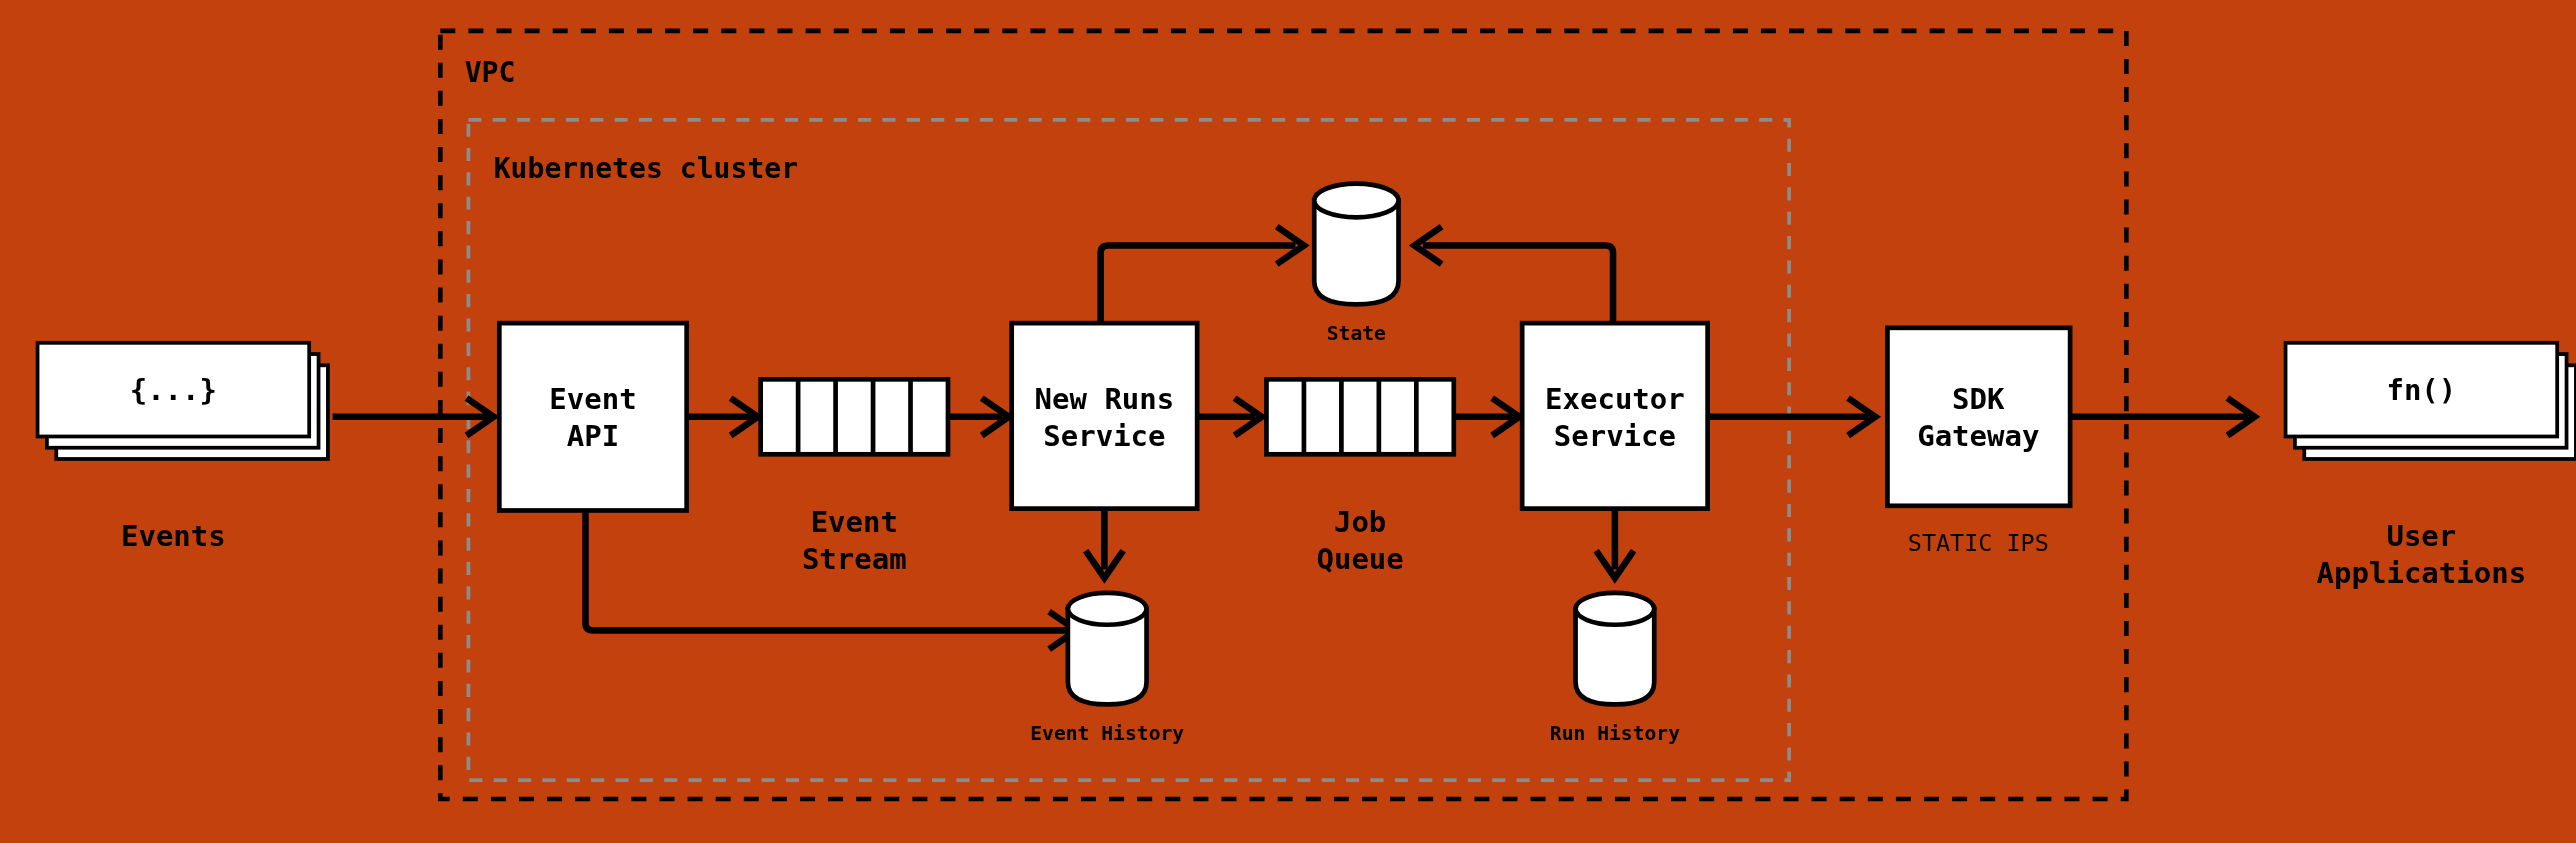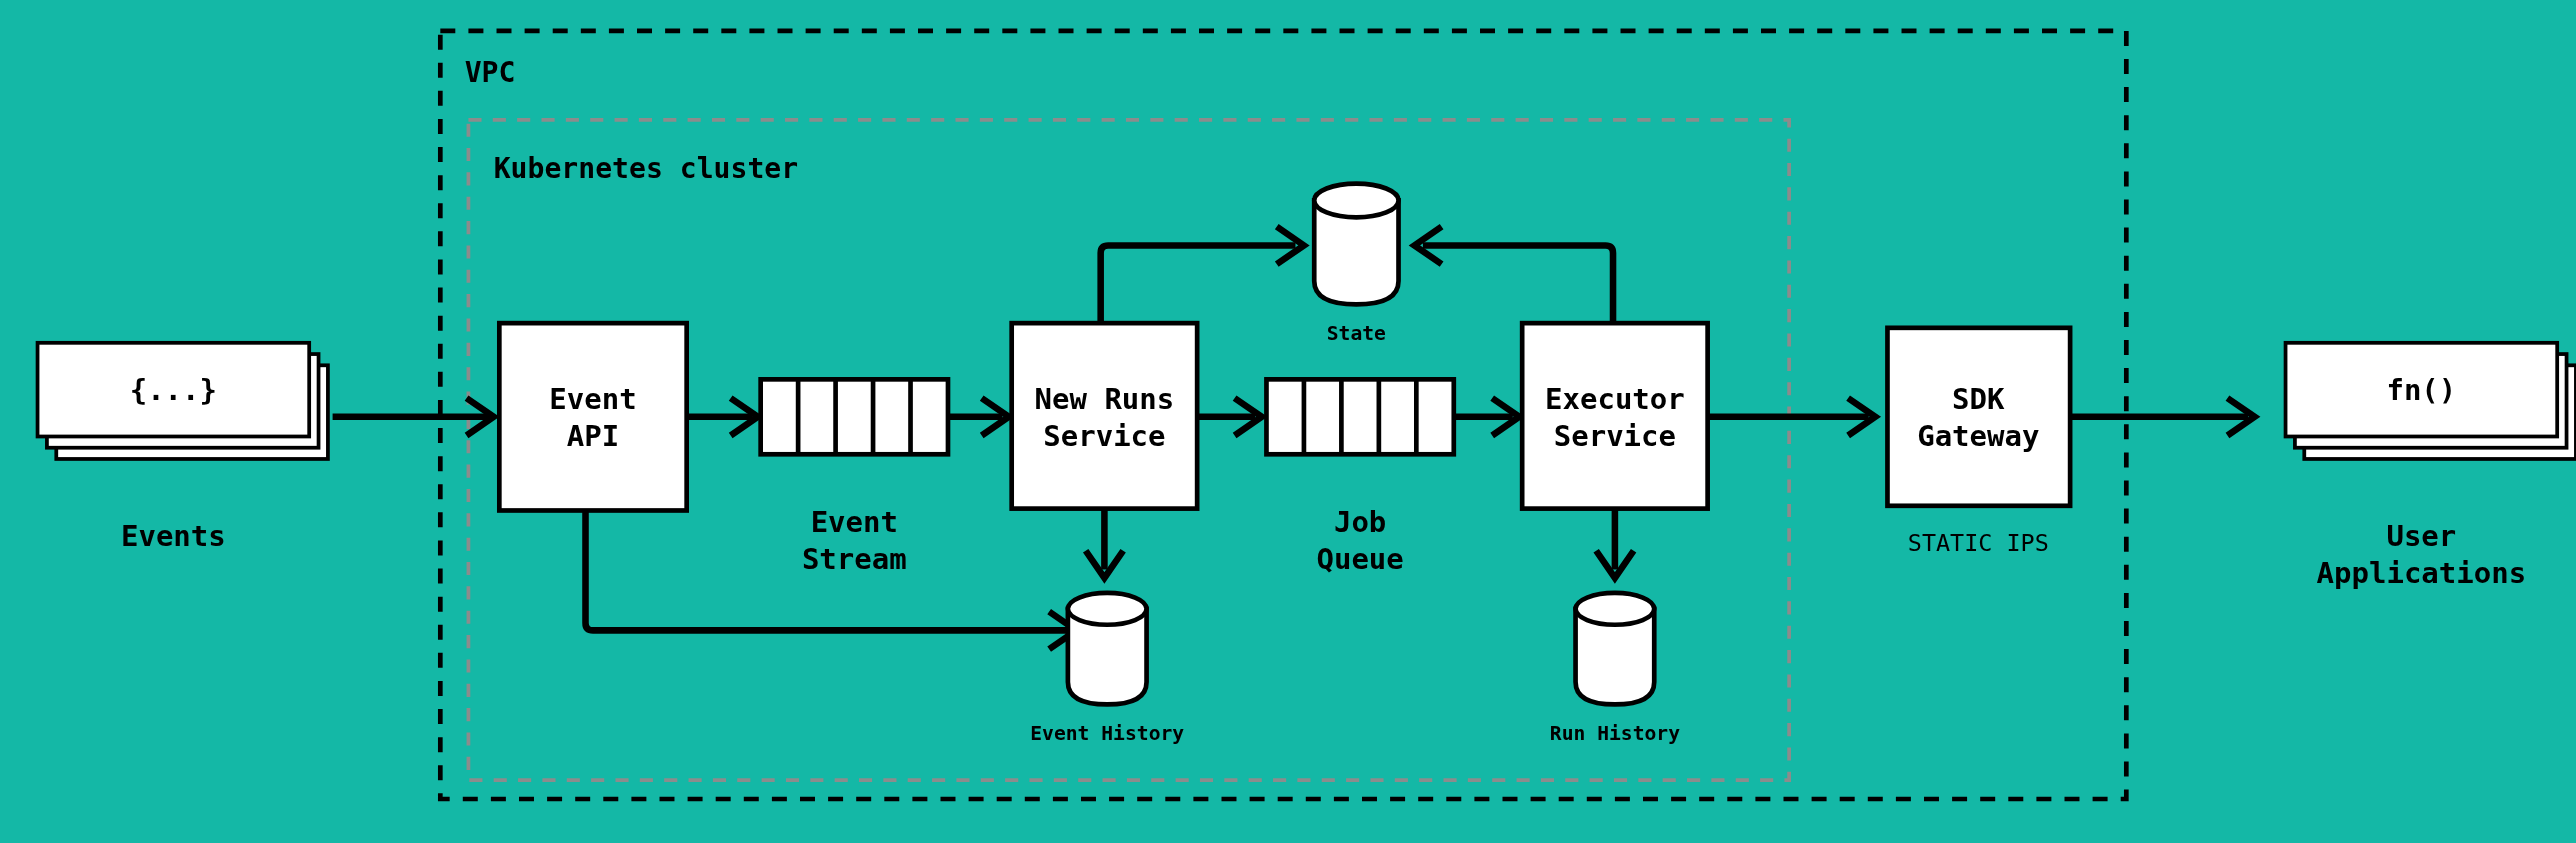--- a/index.html
+++ b/index.html
@@ -8,21 +8,21 @@
     padding: 0;
     background: #ffffff;
   }
   body {
     font-family: "DejaVu Sans Mono", monospace;
   }
   #canvas {
     position: relative;
     width: 2576px;
     height: 843px;
-    background: #14b8a6;
+    background: #c2410c;
     overflow: hidden;
   }
   svg.diagram {
     display: block;
     width: 2576px;
     height: 843px;
   }
   .boundary-label {
     font-family: "DejaVu Sans Mono", monospace;
     font-weight: bold;

